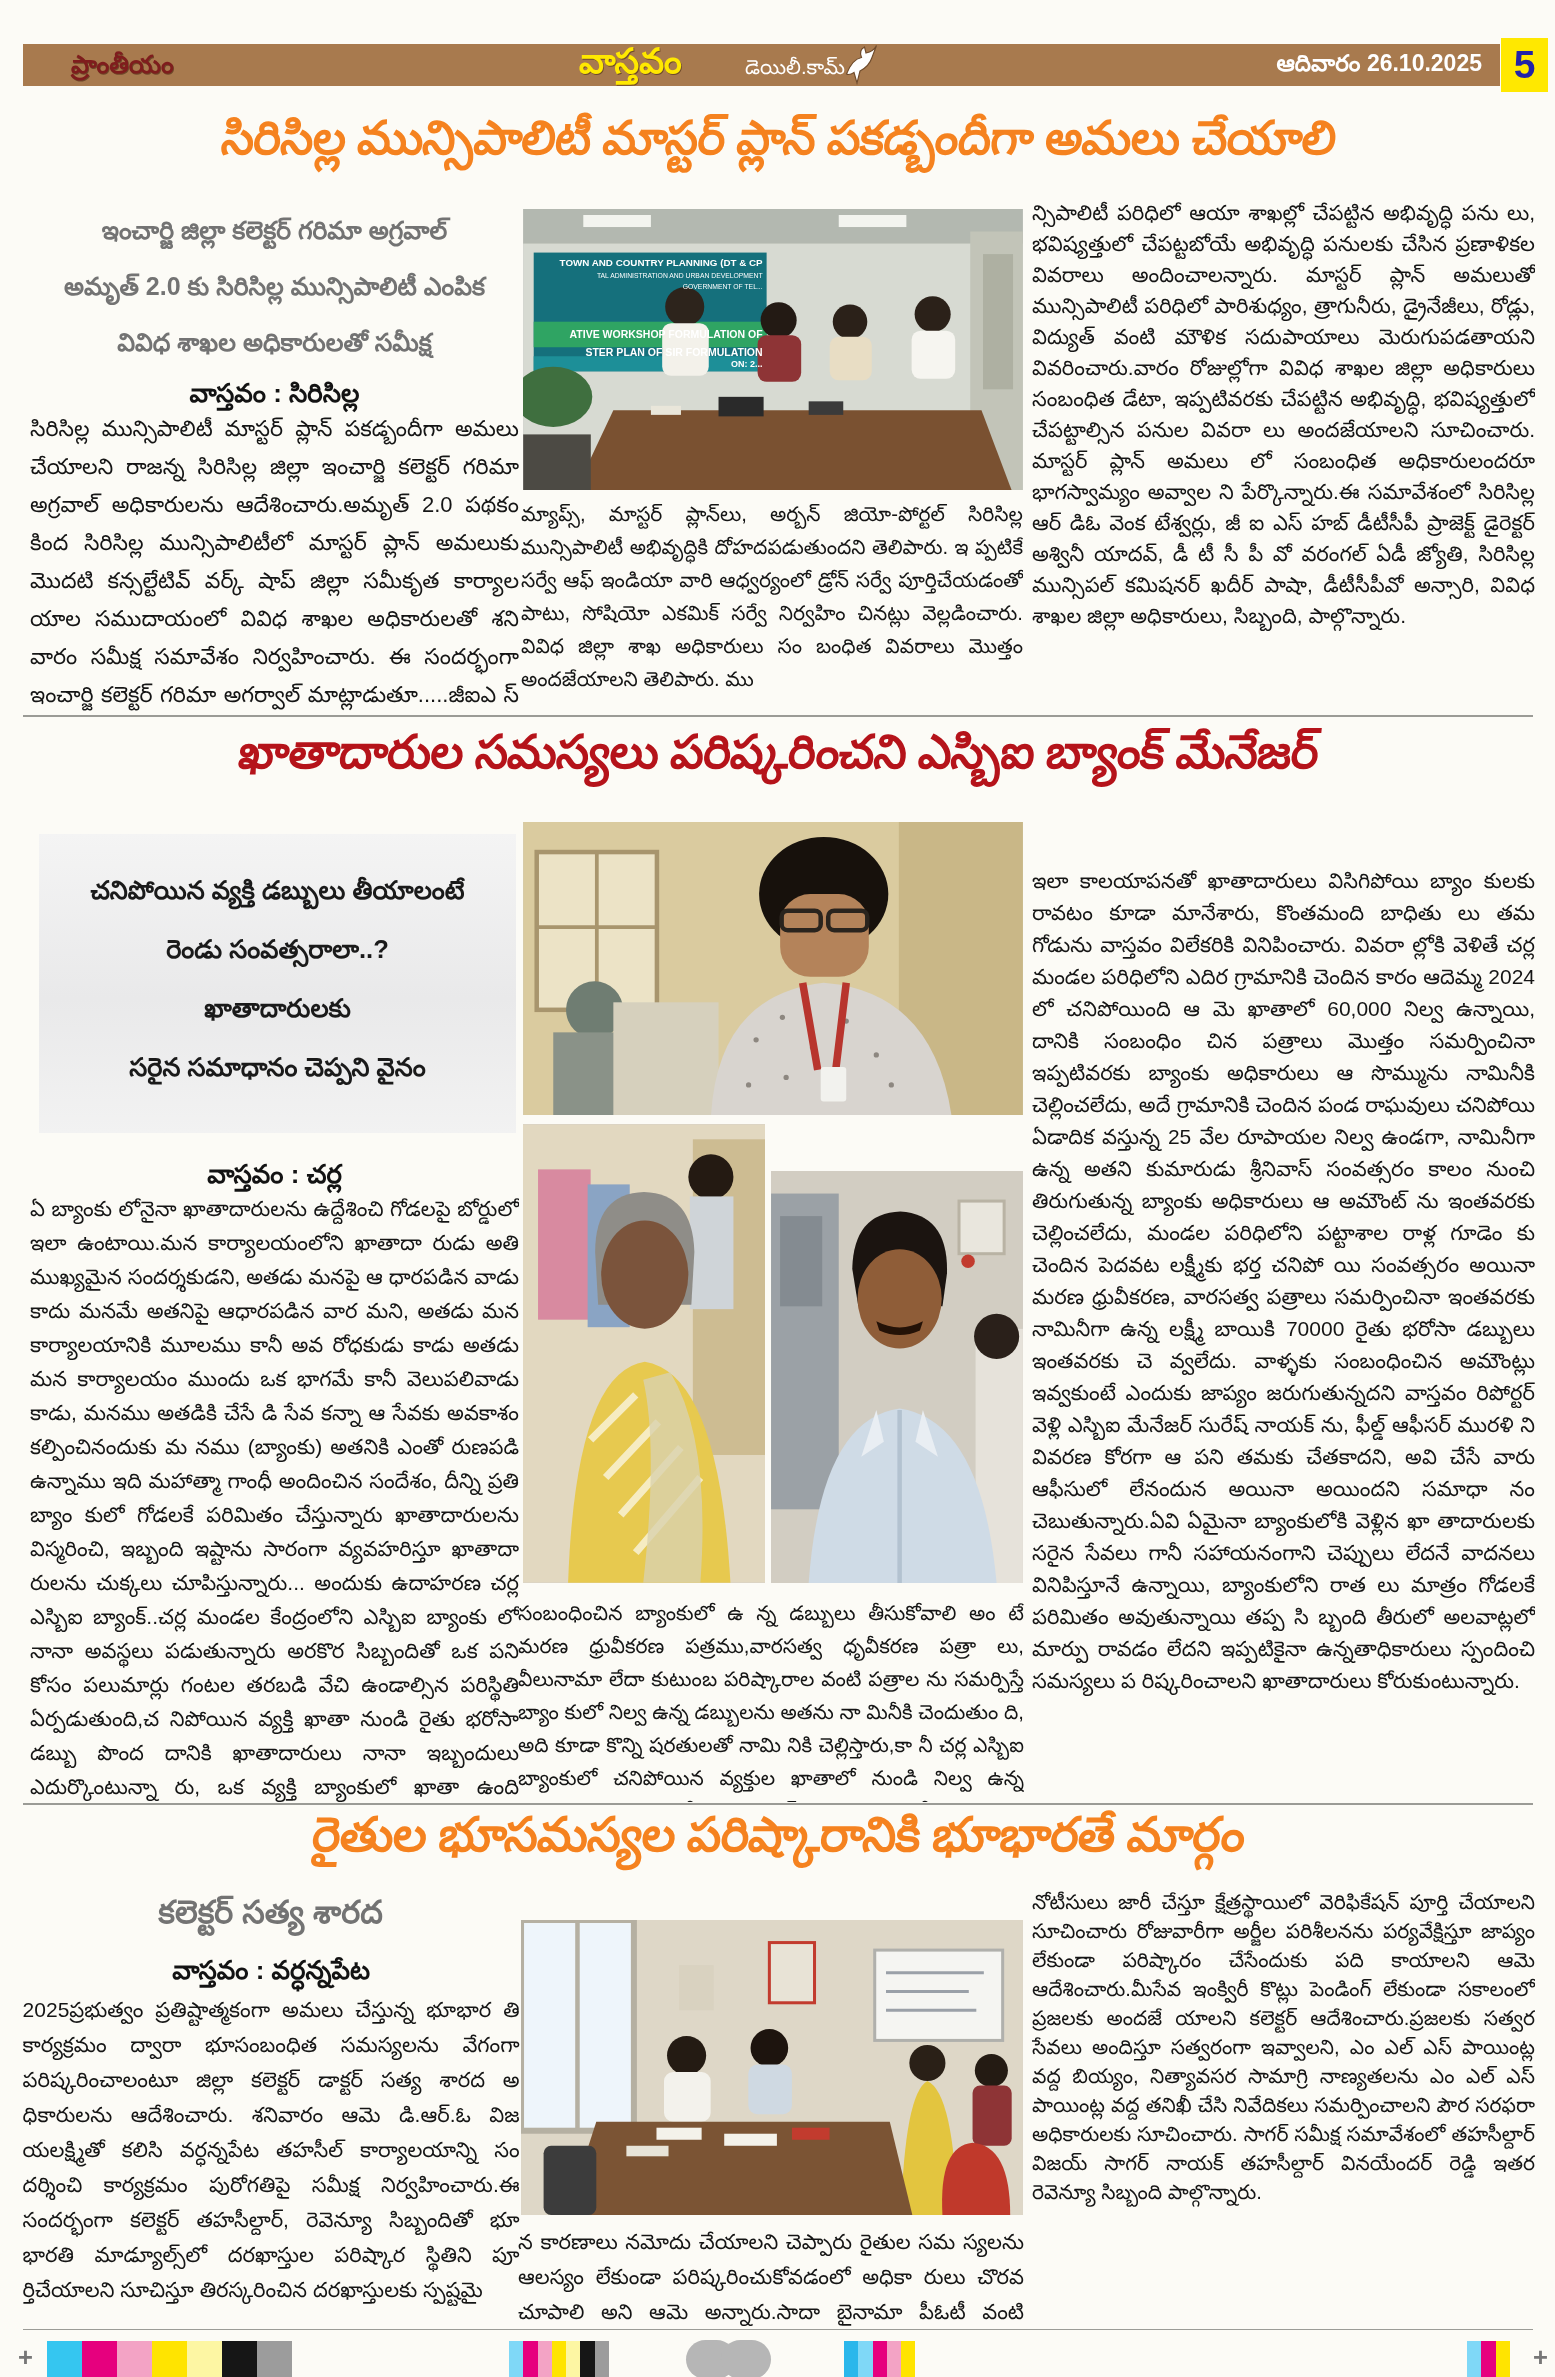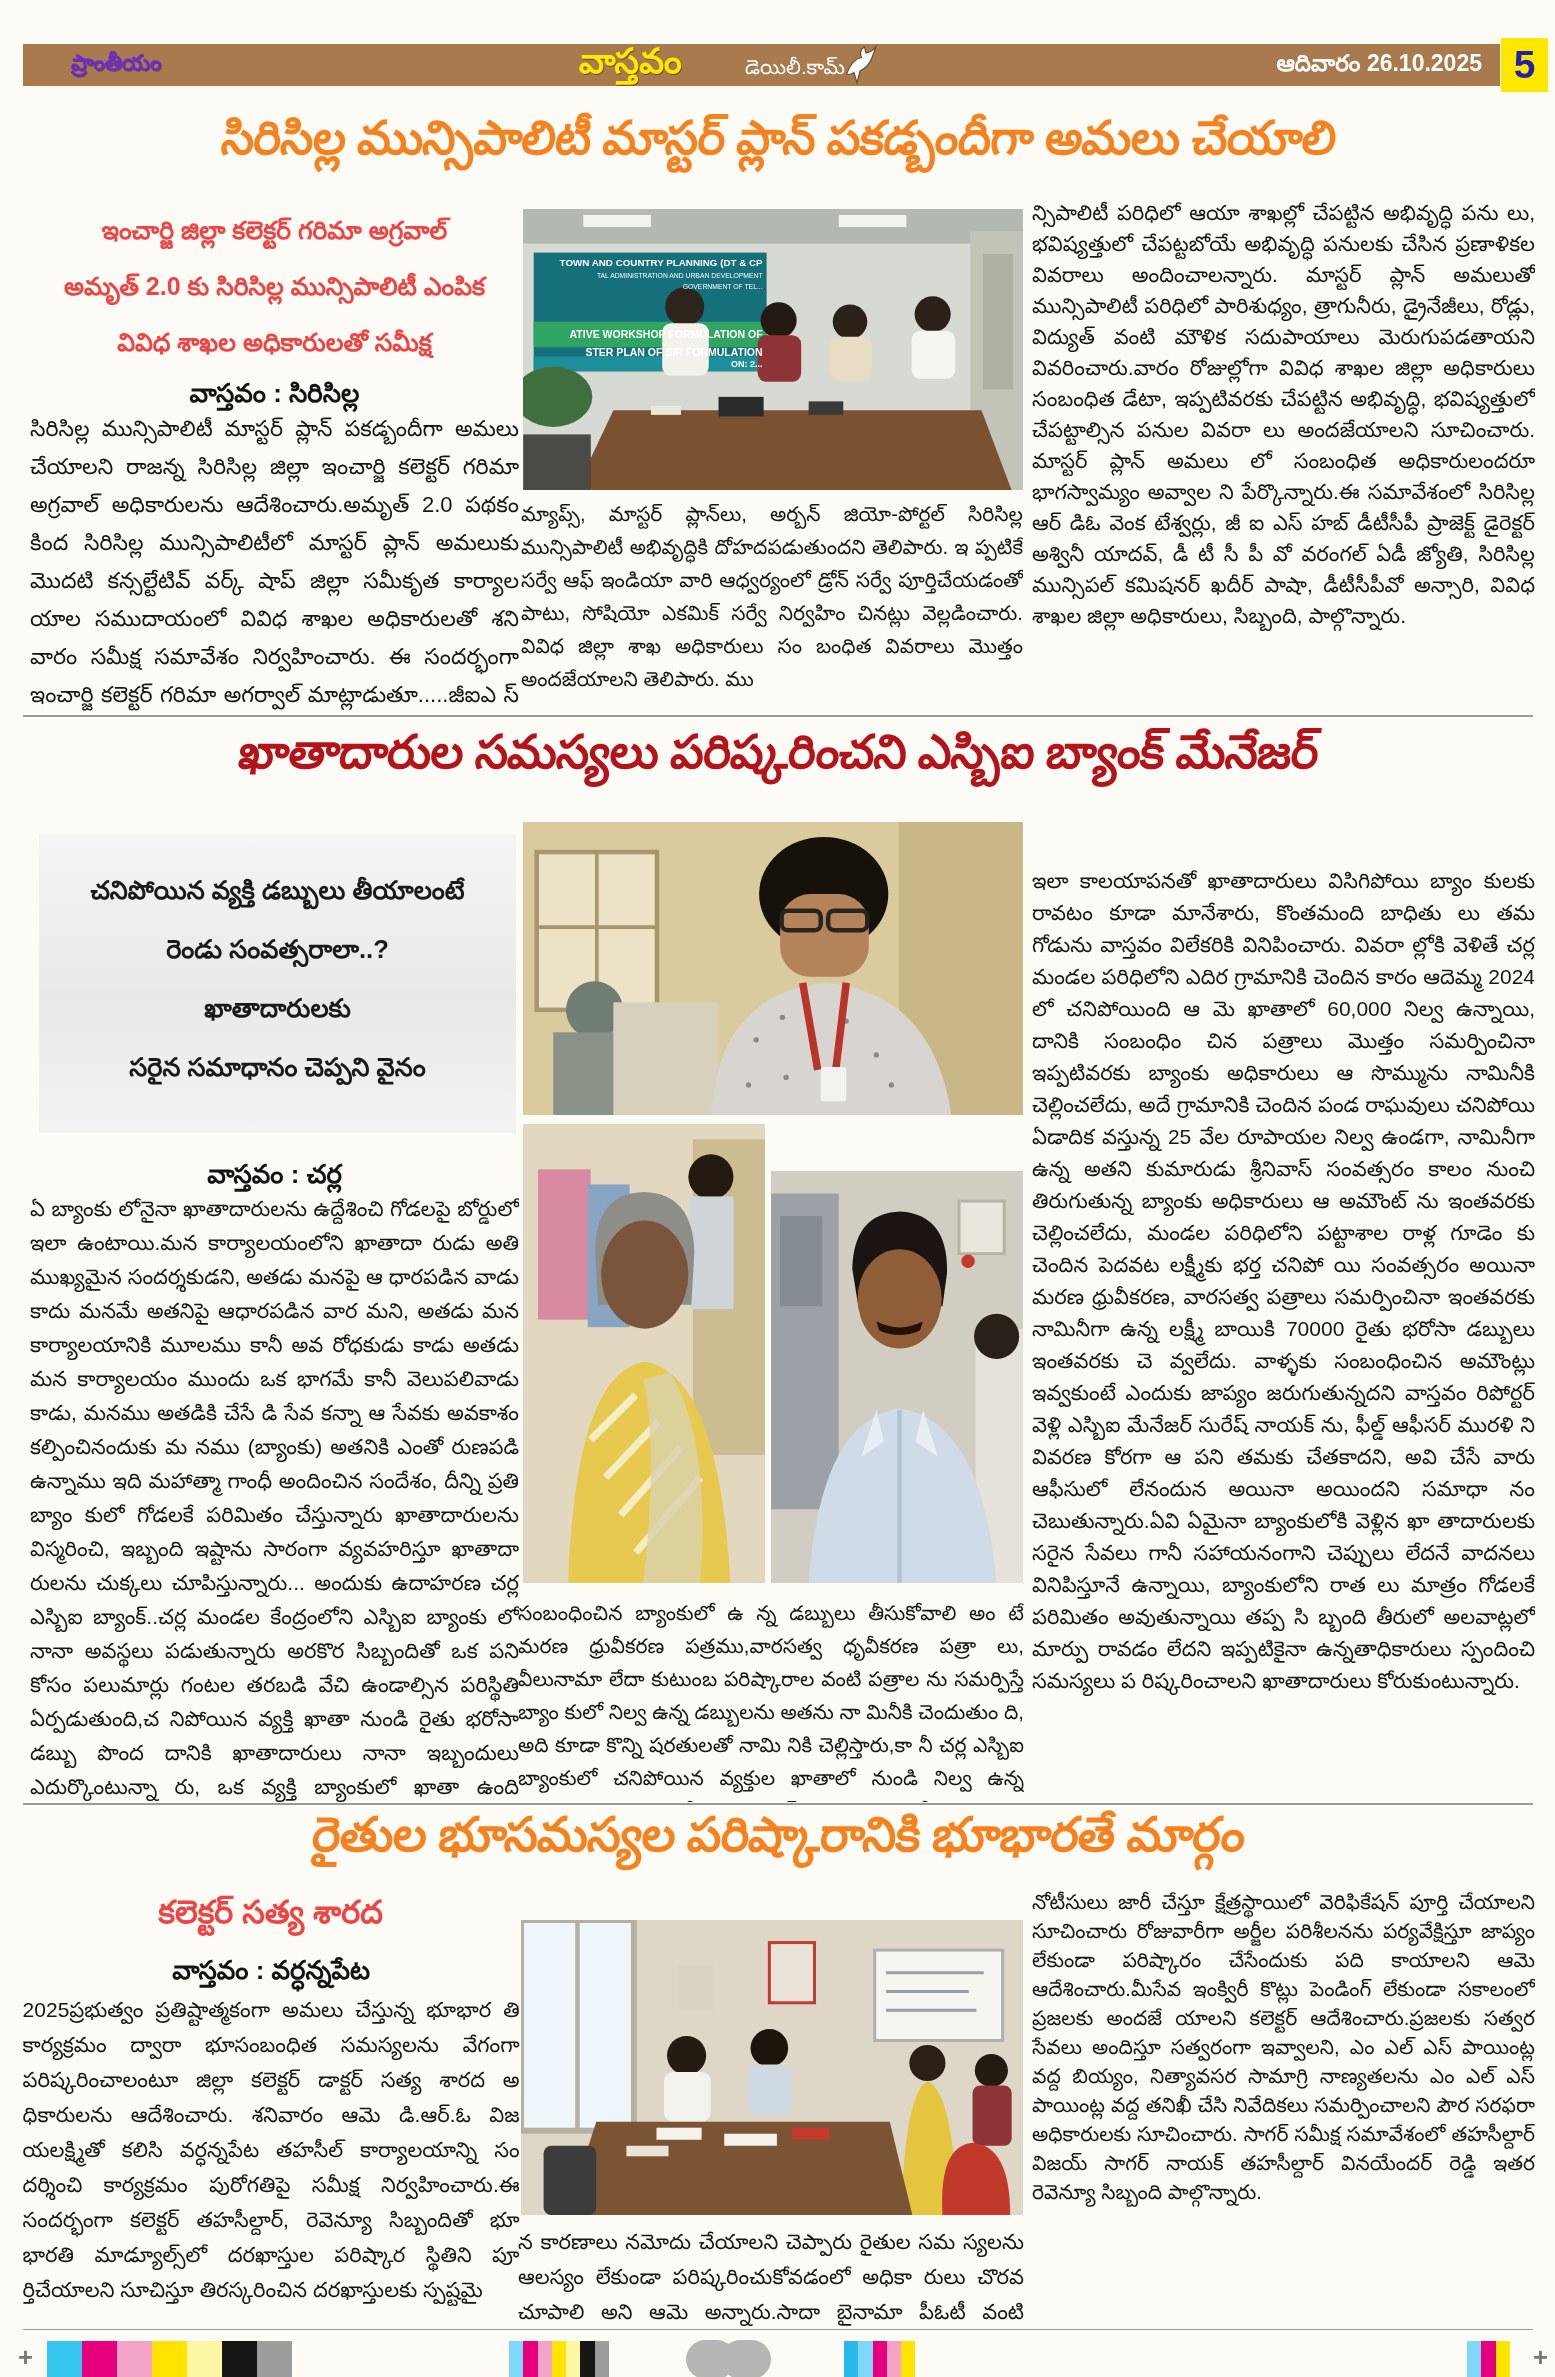--- a/index.html
+++ b/index.html
@@ -4,34 +4,34 @@
 <style>
   html,body{margin:0;padding:0;background:#e8e8e8;}
   #paper{
     position:relative;width:1555px;height:2377px;margin:0 auto;
     background:#fcfbf6;overflow:hidden;
     font-family:"Liberation Sans", sans-serif;color:#111;
   }
   .abs{position:absolute;}
   
   .topbar{left:22.6px;top:44px;width:1477px;height:42px;background:#a87a4e;}
-  .section-label{left:71px;top:50px;font-size:22px;font-weight:bold;color:#6d28d9;text-shadow:0.8px 0.8px 0 #6e4a2a;}
+  .section-label{left:71px;top:50px;font-size:25px;font-weight:bold;color:#7f1d1d;text-shadow:0.8px 0.8px 0 #6e4a2a;}
   .brand{left:579px;top:41px;font-size:35px;font-weight:bold;color:#ffe800;text-shadow:0.8px 0.8px 0 #6e4a2a;}
   .brand-suffix{left:745px;top:56px;font-size:20.3px;color:#fff;}
   .edition-date{left:1226px;top:50px;width:256px;font-size:23px;font-weight:bold;color:#fff;text-align:right;}
   .pagebox{left:1501px;top:38px;width:47px;height:54px;background:#ffe800;display:flex;align-items:center;justify-content:center;}
   .pagenum{font-size:39px;font-weight:bold;color:#2222a8;}
   .bird{left:839px;top:44px;}
   
   .headline{width:1510px;left:22.6px;text-align:center;font-weight:bold;white-space:nowrap;transform:skewX(-6deg);letter-spacing:-0.8px;}
   .h-a1{top:110px;font-size:47px;color:#f5821f;}
   .h-a2{top:724px;font-size:47px;color:#b5131a;}
   .h-a3{top:1807px;font-size:48px;color:#f5821f;}
   
-  .subhead{font-weight:bold;font-size:25px;text-align:center;color:#ef4444;}
+  .subhead{font-weight:bold;font-size:25px;text-align:center;color:#737373;}
   .dateline{font-weight:bold;font-size:26px;text-align:center;color:#131313;}
   .body-text{font-size:20.3px;line-height:33px;text-align:justify;color:#151515;overflow:hidden;}
   .quote-box{background:linear-gradient(180deg,#f4f4f4 0%,#e9e9ea 55%,#f2f2f2 100%);}
   .quote-line{font-weight:bold;font-size:25.6px;text-align:center;color:#1a1a1a;line-height:59px;}
   .rule{background:#9b9b96;height:1.5px;}
   
   .photo{overflow:hidden;background:#ccc;}
   .banner-text{position:absolute;color:#fff;font-weight:bold;white-space:nowrap;overflow:hidden;}
   
   .pm-row{left:0;top:2335px;width:1555px;height:43px;}

